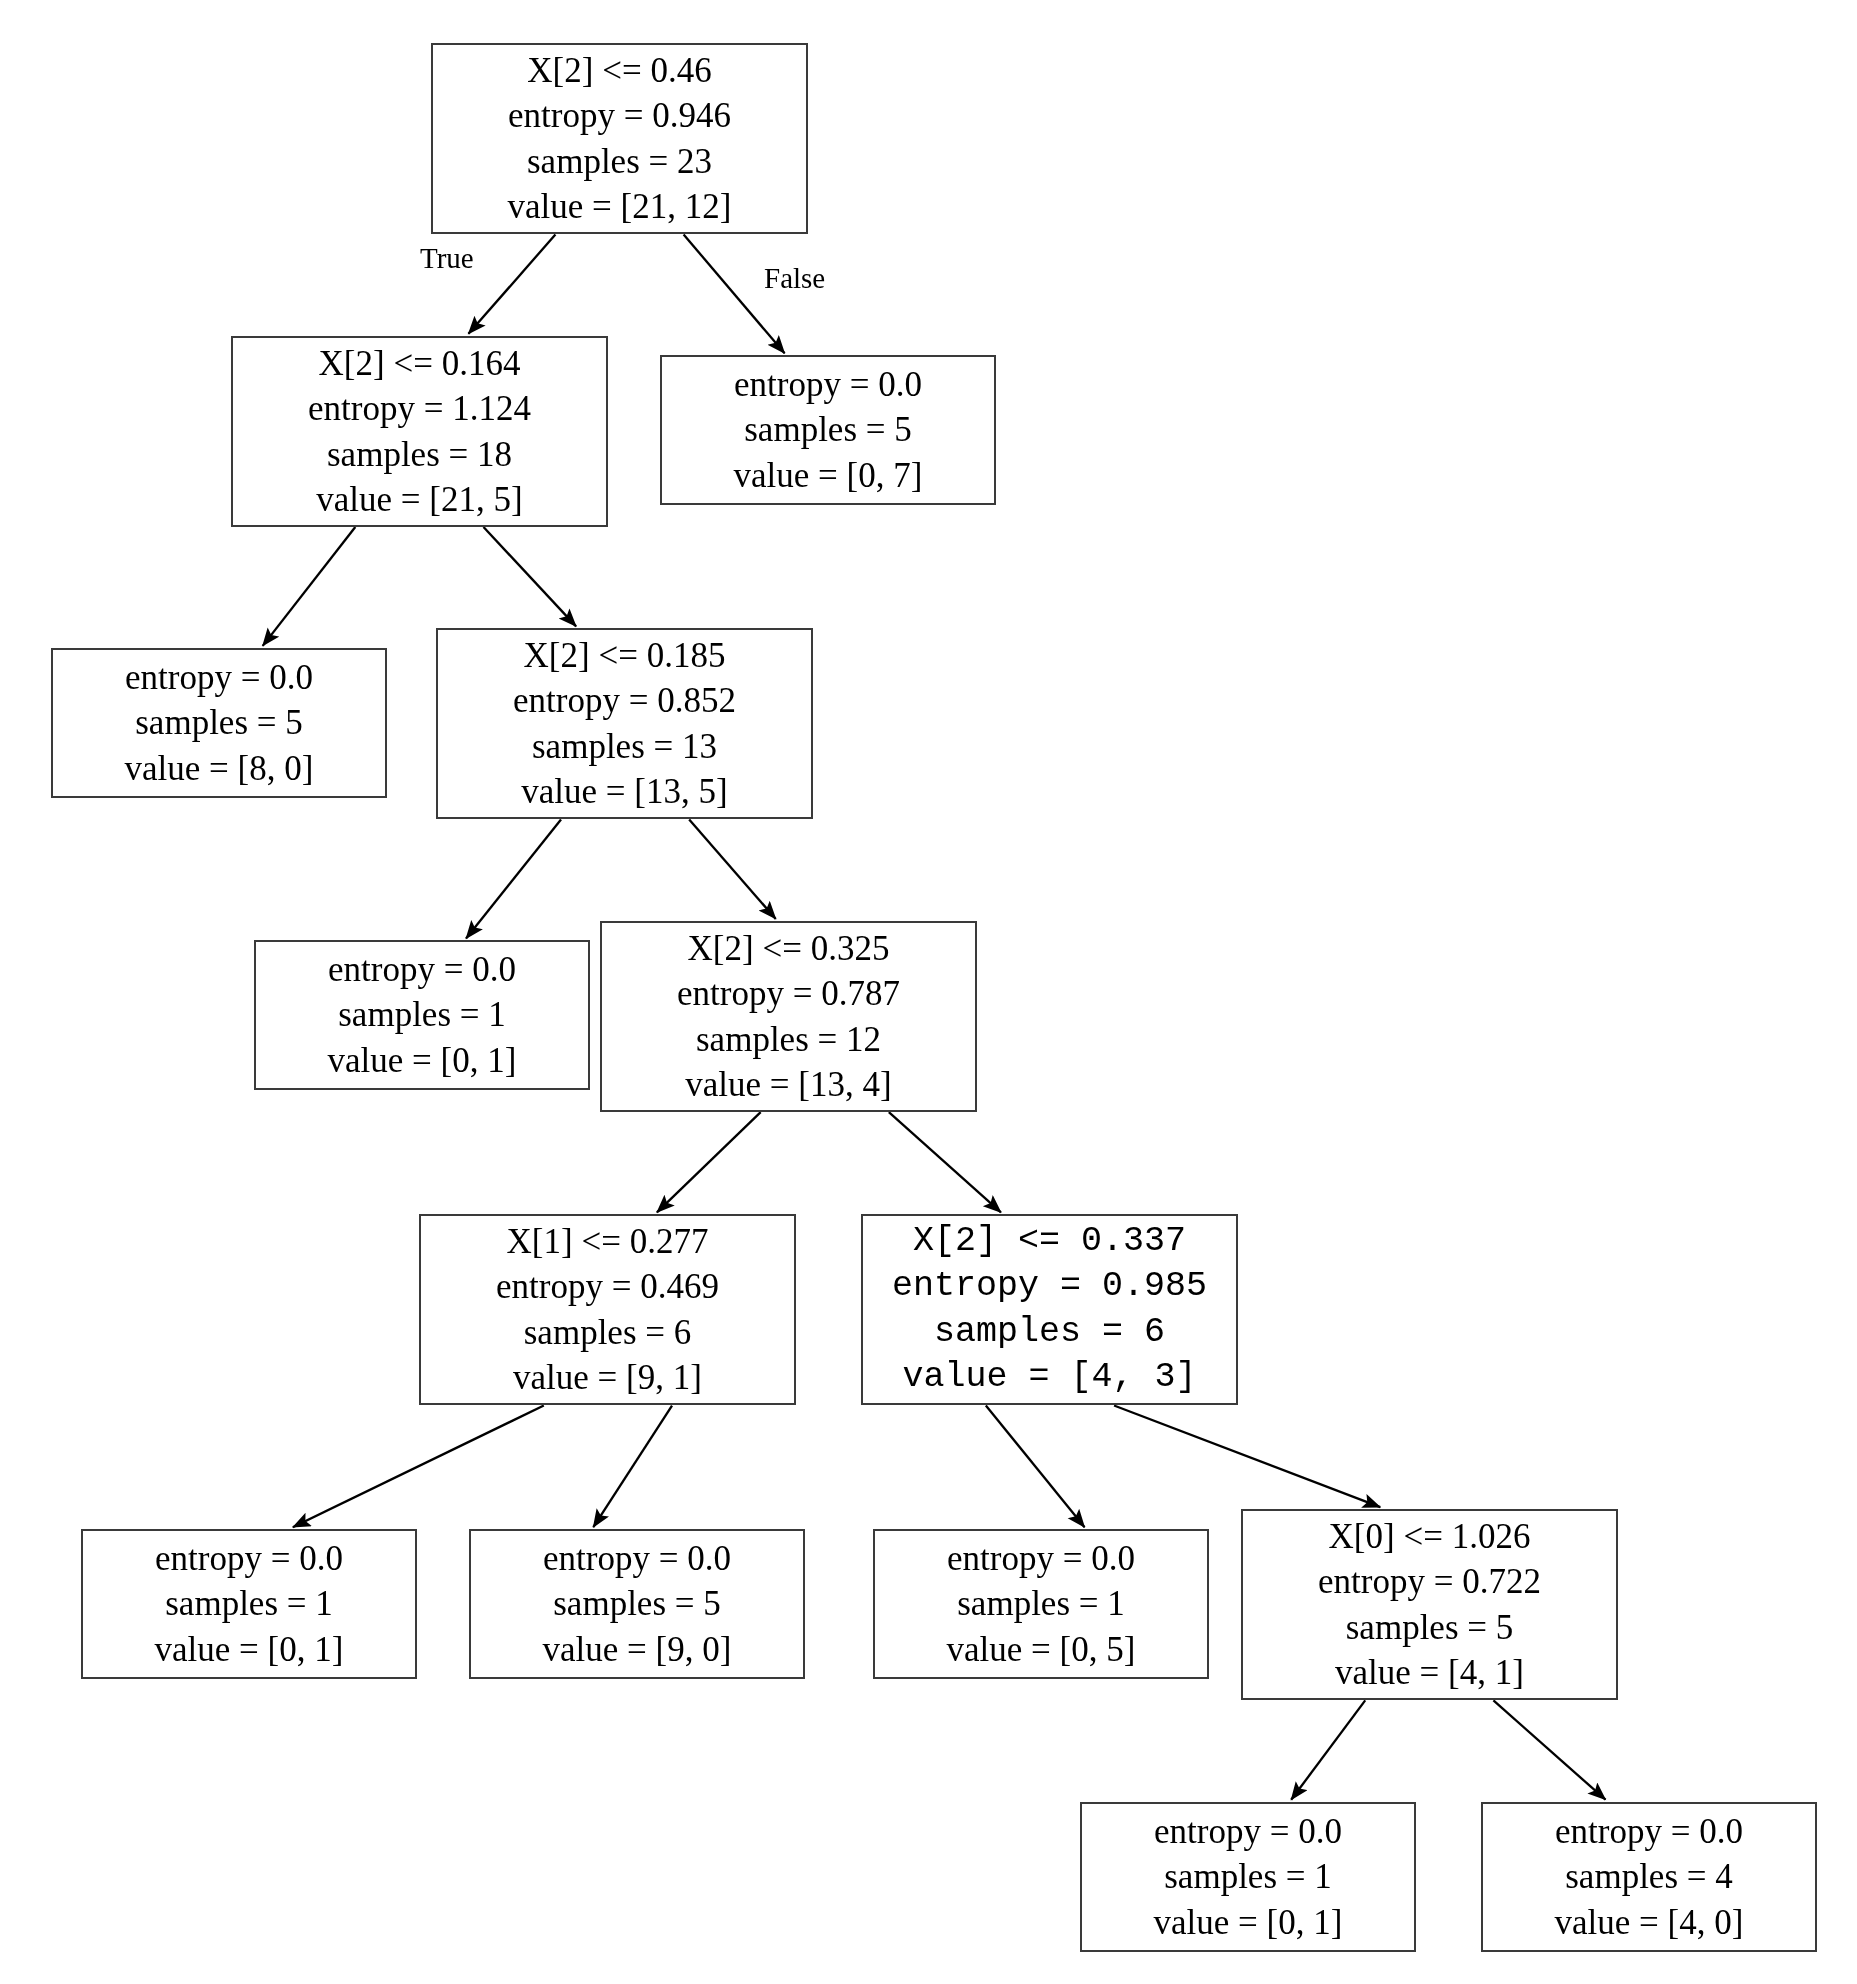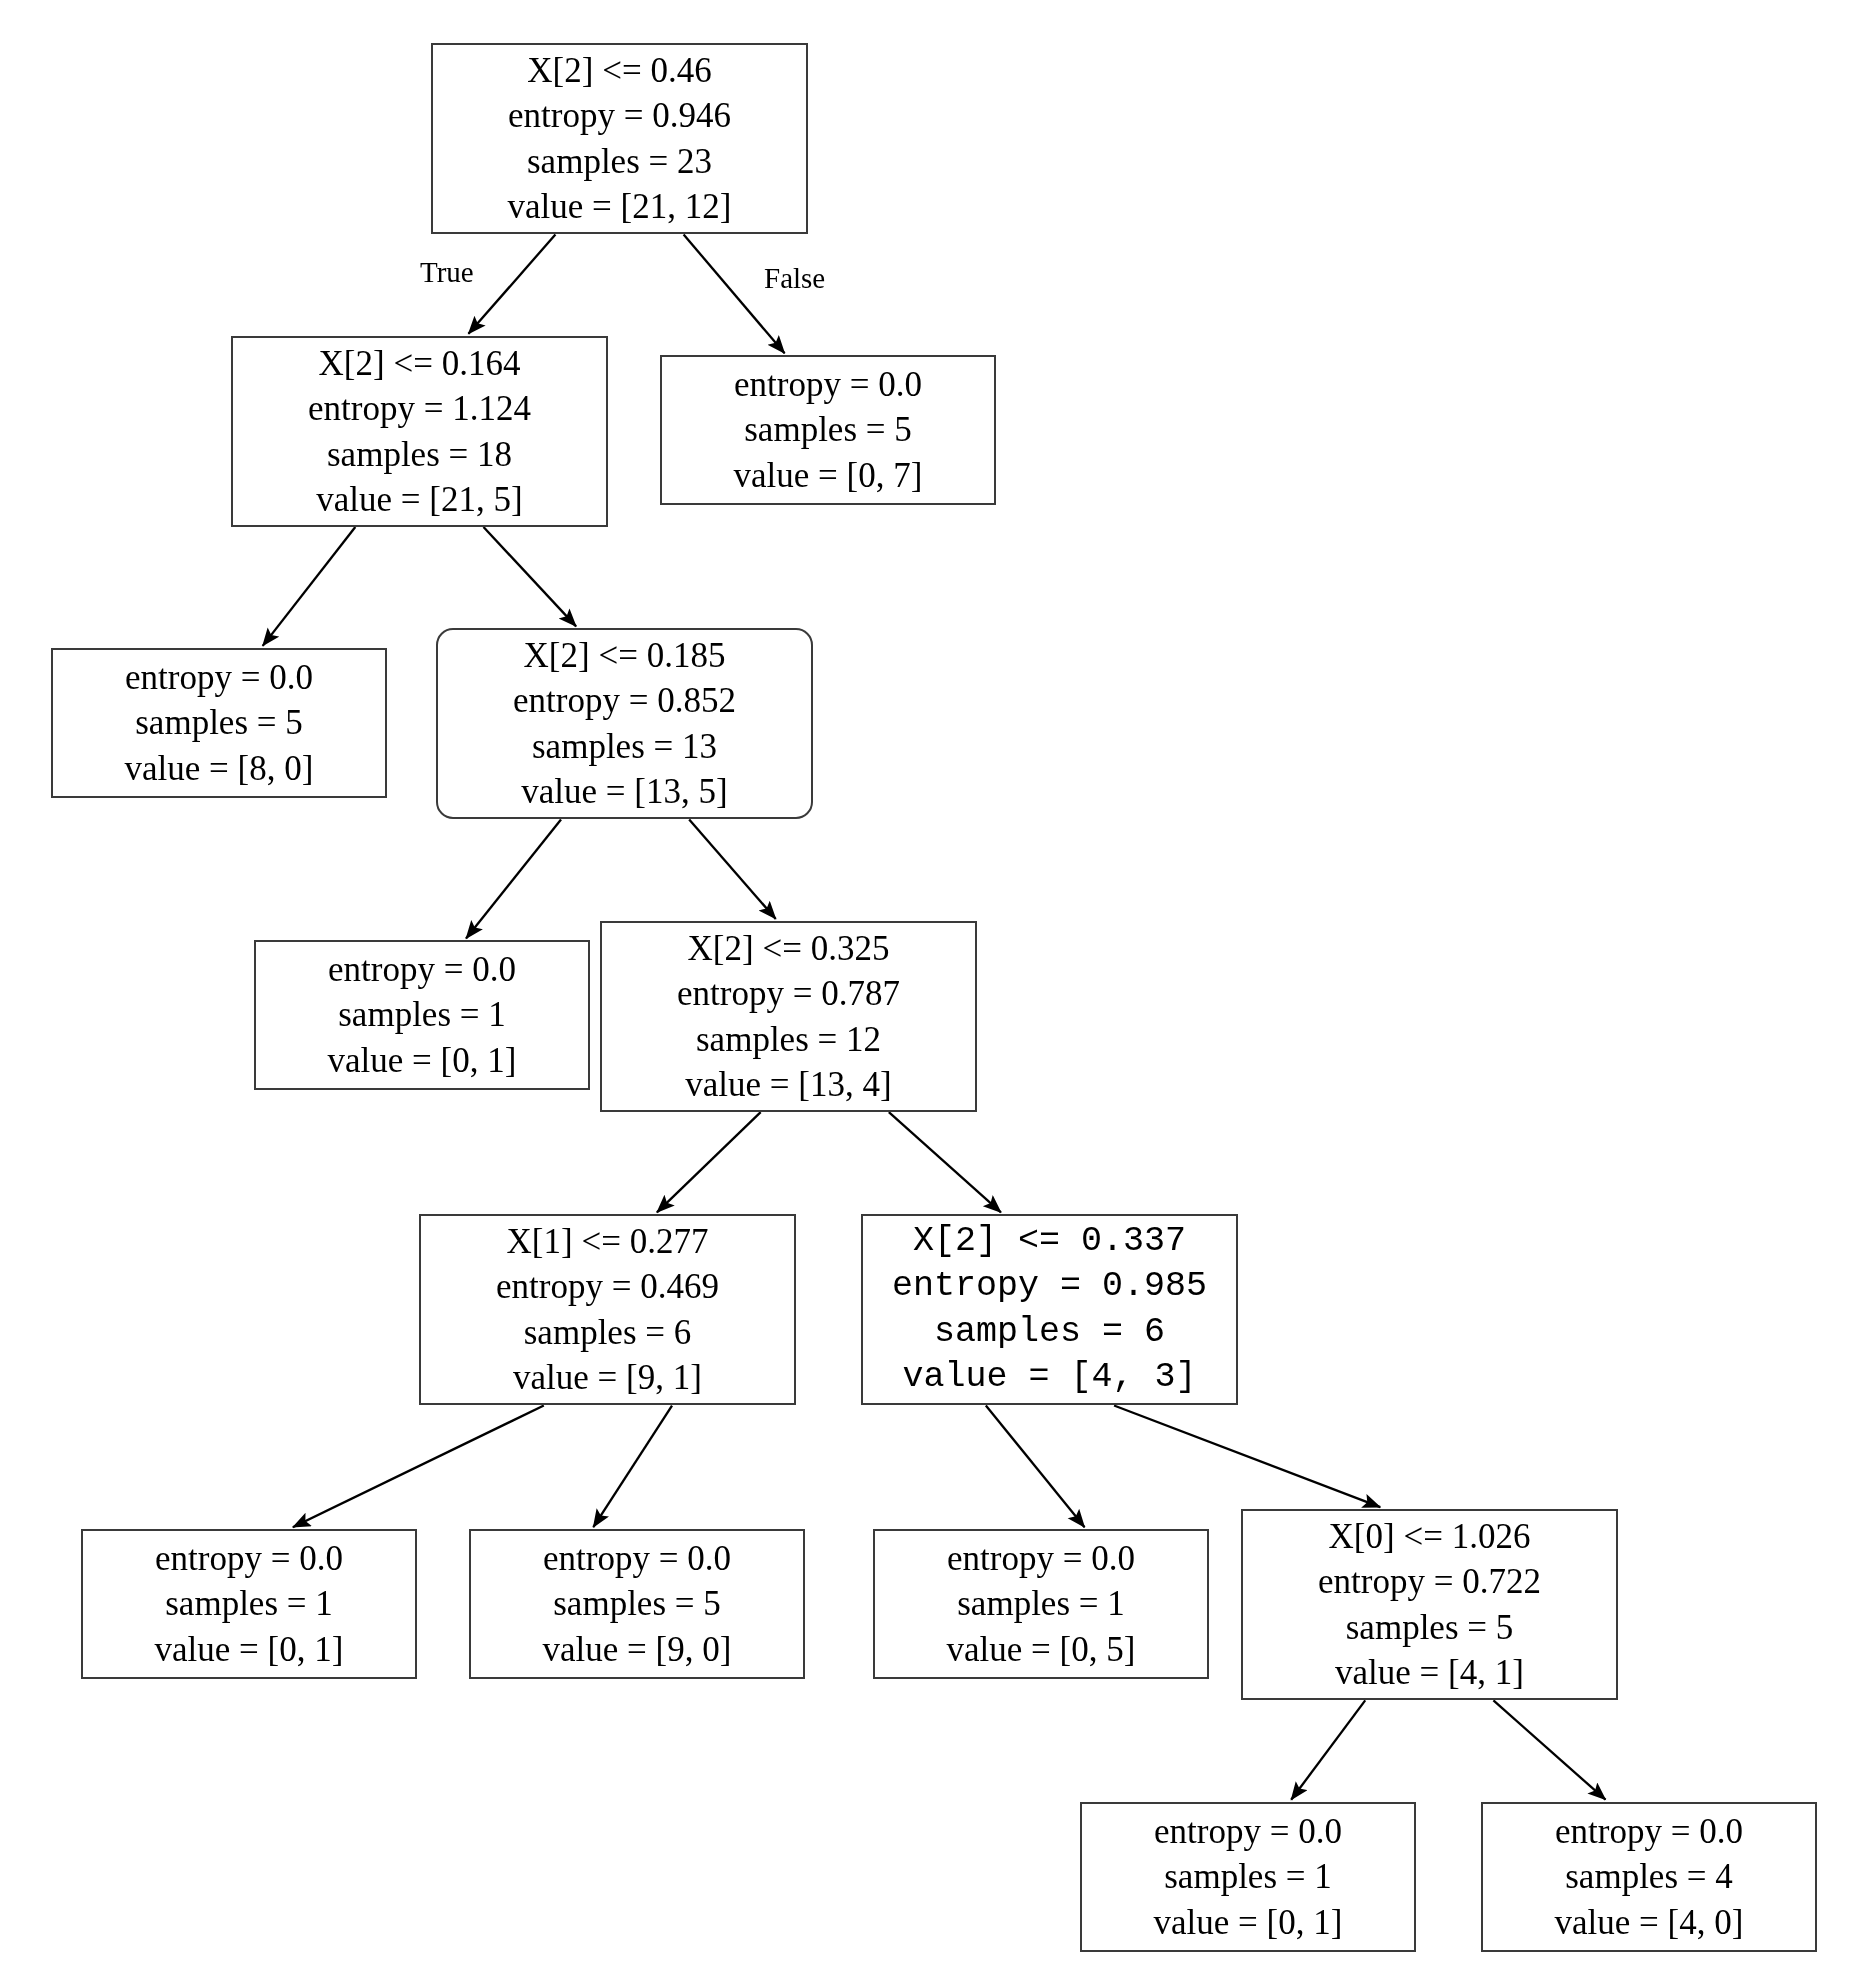--- a/index.html
+++ b/index.html
@@ -94,21 +94,21 @@
       <div class="node" style="left: 660px; top: 355px; width: 336px; height: 150px;">
         <span class="line">entropy = 0.0</span>
         <span class="line">samples = 5</span>
         <span class="line">value = [0, 7]</span>
       </div>
       <div class="node" style="left: 51px; top: 648px; width: 336px; height: 150px;">
         <span class="line">entropy = 0.0</span>
         <span class="line">samples = 5</span>
         <span class="line">value = [8, 0]</span>
       </div>
-      <div class="node" style="left: 436px; top: 628px; width: 377px; height: 191px; border-radius: 17px;">
+      <div class="node" style="left: 436px; top: 628px; width: 377px; height: 191px;">
         <span class="line">X[2] &lt;= 0.185</span>
         <span class="line">entropy = 0.852</span>
         <span class="line">samples = 13</span>
         <span class="line">value = [13, 5]</span>
       </div>
       <div class="node" style="left: 254px; top: 940px; width: 336px; height: 150px;">
         <span class="line">entropy = 0.0</span>
         <span class="line">samples = 1</span>
         <span class="line">value = [0, 1]</span>
       </div>
@@ -156,17 +156,17 @@
         <span class="line">samples = 1</span>
         <span class="line">value = [0, 1]</span>
       </div>
       <div class="node" style="left: 1481px; top: 1802px; width: 336px; height: 150px;">
         <span class="line">entropy = 0.0</span>
         <span class="line">samples = 4</span>
         <span class="line">value = [4, 0]</span>
       </div>
     </div>
   <div id="label-layer">
-      <div class="edge-label" style="left: 420px; top: 244px; margin-top: 14px;">True</div>
+      <div class="edge-label" style="left: 420px; top: 244px;">True</div>
       <div class="edge-label" style="left: 745px; top: 264px; margin-left: 19px;">False</div>
     </div>
 </div>
 
 
 </body></html>

